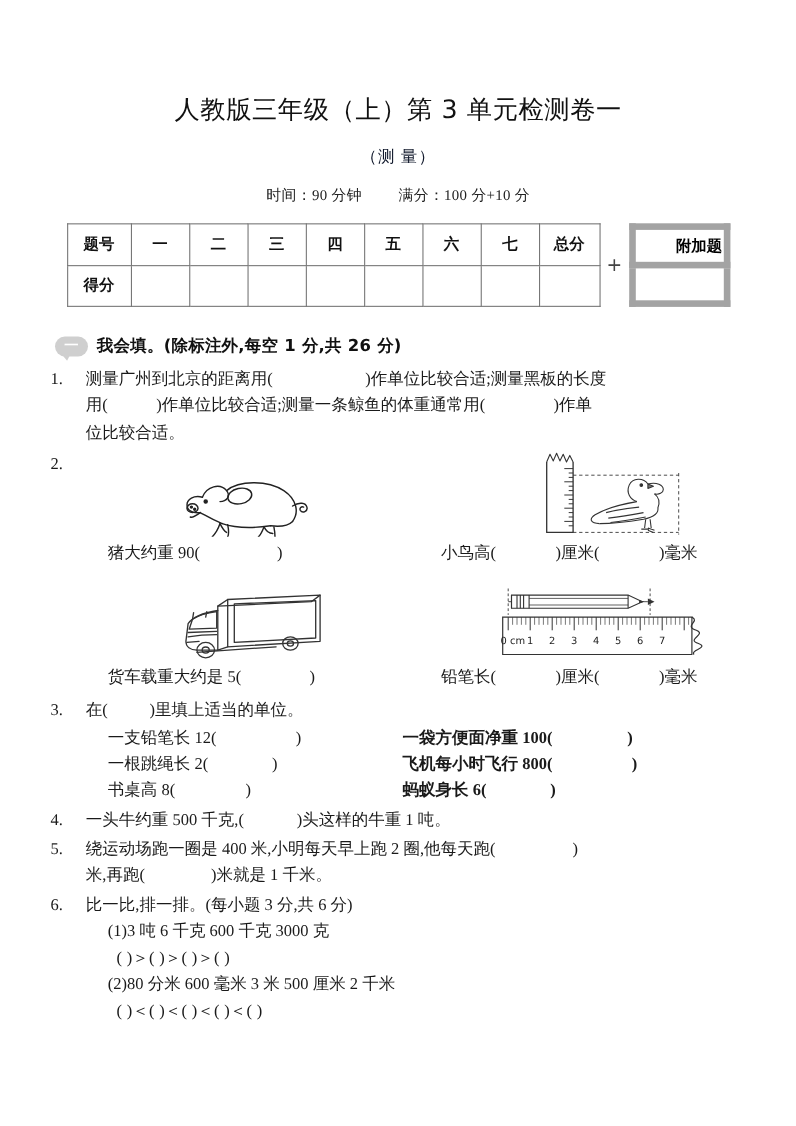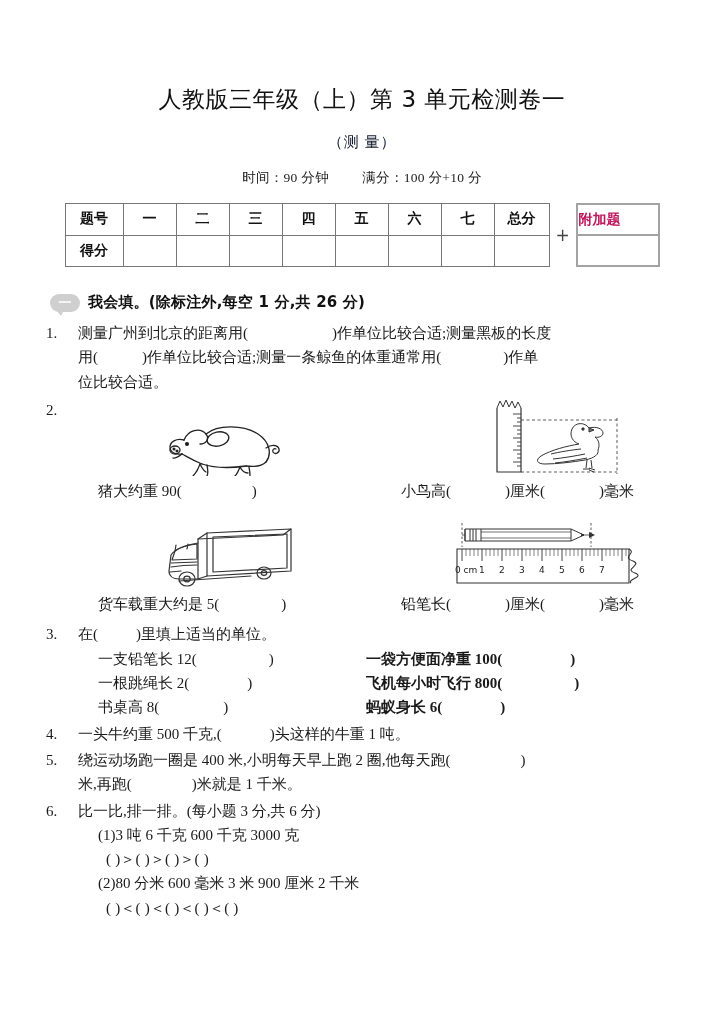--- a/index.html
+++ b/index.html
@@ -77,29 +77,29 @@
     display: flex;
     align-items: center;
     justify-content: center;
     width: 26px;
     font-size: 17px;
     color: #444;
     font-family: "DejaVu Sans", "Liberation Sans", sans-serif;
   }
   table.extratable { border-collapse: collapse; table-layout: fixed; }
   table.extratable td {
-    border: 2px solid #a3a3a3;
+    border: 6px solid #a3a3a3;
     height: 27px;
     width: 78px;
-    text-align: left;
+    text-align: right;
     vertical-align: middle;
     font-size: 14px;
     font-weight: bold;
     font-family: "DejaVu Sans", "Liberation Sans", sans-serif;
-    color: #be185d;
+    color: #000000;
   }
 
   
   .section {
     margin-top: 26px;
     padding-left: 52px;
     display: flex;
     align-items: center;
   }
   .sec-badge {
@@ -492,20 +492,20 @@
         <span>米,再跑(</span><span class="blankline" style="width:60px"></span><span>)米就是 1 千米。</span>
       </div>
     </div>
 
     <div class="q">
       <span class="qn">6.</span>
       <div class="qbody">
         <span>比一比,排一排。(每小题 3 分,共 6 分)</span>
         <div class="sub">(1)3 吨   6 千克   600 千克   3000 克</div>
         <div class="cmp">(          )＞(            )＞(          )＞(            )</div>
-        <div class="sub">(2)80 分米   600 毫米   3 米   900 厘米   2 千米</div>
+        <div class="sub">(2)80 分米   600 毫米   3 米   500 厘米   2 千米</div>
         <div class="cmp">(        )＜(        )＜(        )＜(        )＜(        )</div>
       </div>
     </div>
 
   </div>
 
 </div>
 
 </body></html>

